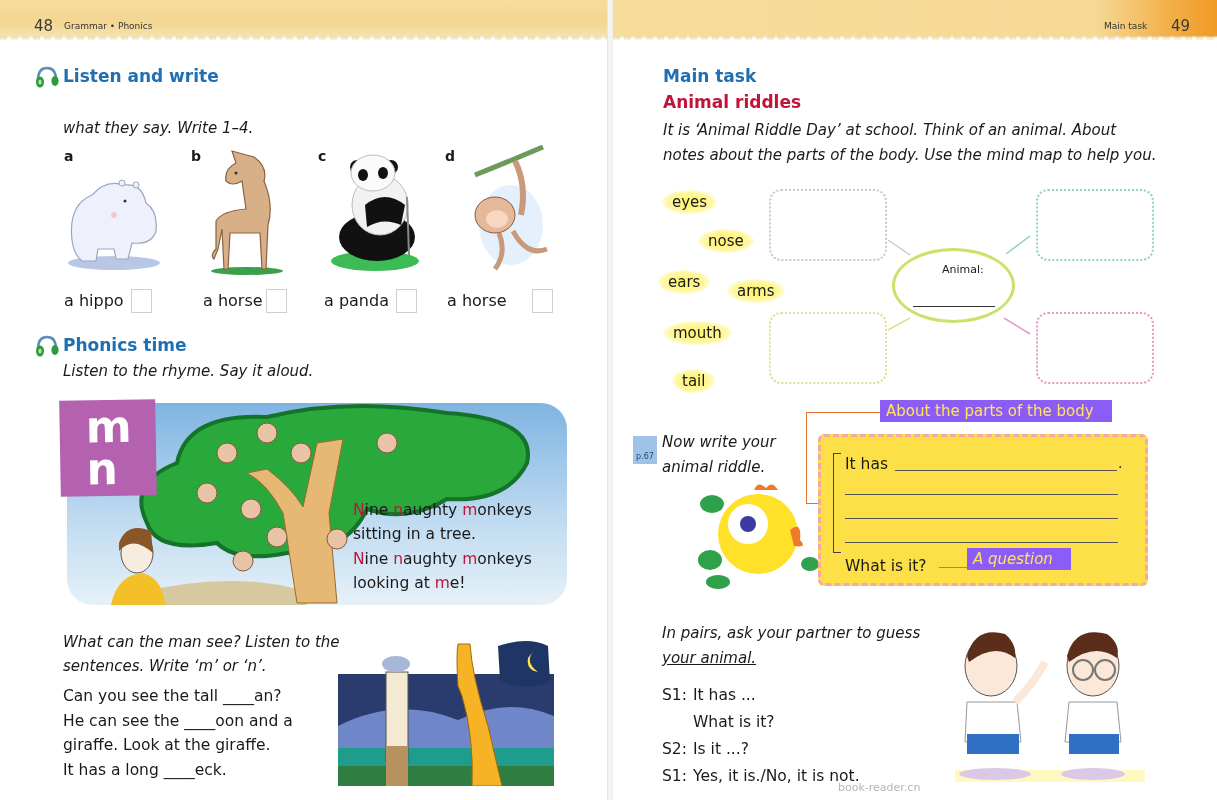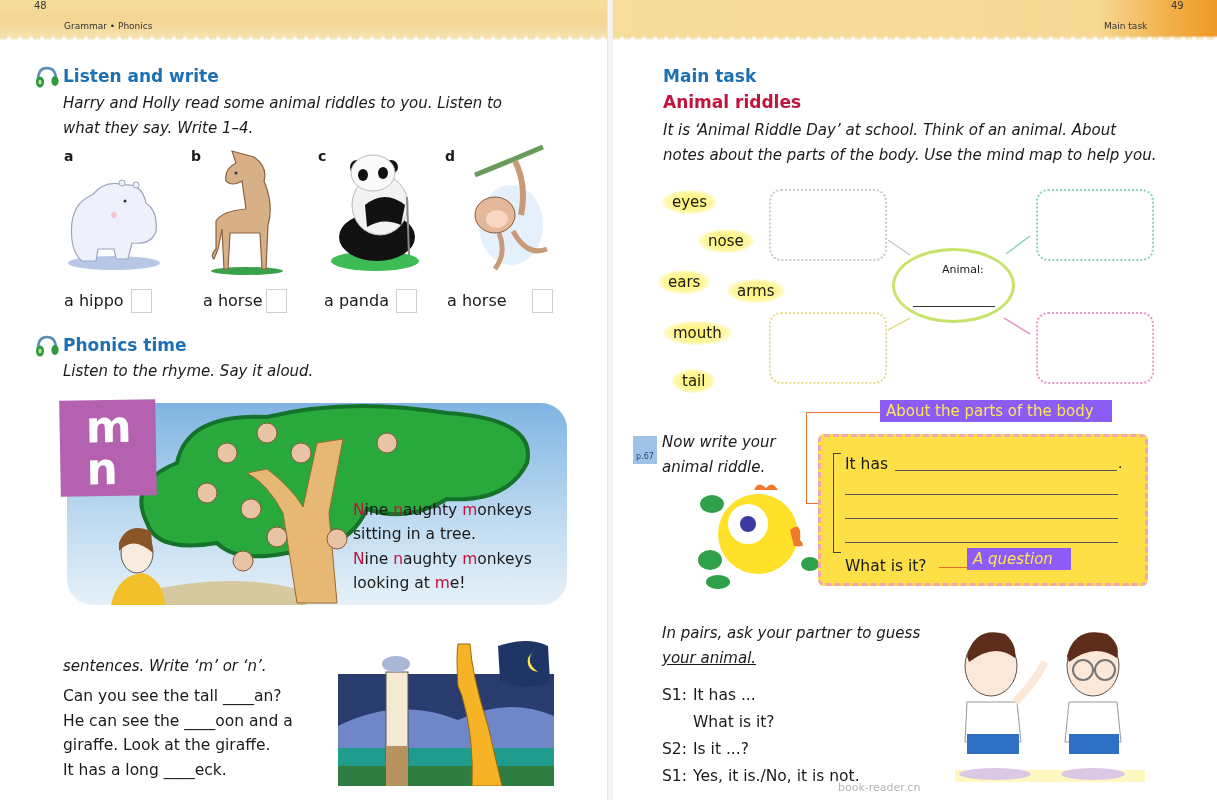--- a/index.html
+++ b/index.html
@@ -10,21 +10,21 @@
   .page-left { left: 0; width: 608px; border-right: 1px solid #e6e6e6; }
   .page-right { left: 612px; width: 605px; border-left: 1px solid #eeeeee; }
   .gutter { position: absolute; left: 608px; top: 0; width: 4px; height: 800px; background: #f4f4f4; }
 
   .header-band { position: absolute; top: 0; left: 0; right: 0; height: 38px;
     background: linear-gradient(180deg, #f7dd9a 0%, #f4d592 60%, #f6e2b0 100%);
     border-bottom: 1px solid #efd6a0; }
   .header-band::after { content: ""; position: absolute; left: 0; right: 0; bottom: -3px; height: 4px;
     background: repeating-linear-gradient(90deg, #f5dfa8 0 7px, #fff 7px 11px); opacity: .5; }
   .page-right .header-band { background: linear-gradient(90deg, #f7dd9a 0%, #f6d995 80%, #f2b04a 92%, #ef9a25 100%); }
-  .hdr-num { position: absolute; top: 0; font-size: 10px; color: #3a3a3a; }
+  .hdr-num { position: absolute; top: 17px; font-size: 15px; color: #3a3a3a; }
   .hdr-sec { position: absolute; top: 21px; font-size: 9px; color: #333; }
 
   .h-blue { color: #1f6fb3; font-weight: bold; font-size: 17px; }
   .h-red { color: #c2143a; font-weight: bold; font-size: 17px; }
   .instr { font-style: italic; font-size: 15px; line-height: 25px; color: #1a1a1a; }
   .body-text { font-size: 15.5px; line-height: 24.5px; color: #1a1a1a; }
 
   .abs { position: absolute; }
 
   
@@ -68,21 +68,20 @@
     <span class="hdr-sec" style="left:64px;">Grammar • Phonics</span>
   </div>
 
   <svg class="headphones" style="left:34px; top:66px;" viewBox="0 0 26 22">
     <path d="M4 14 Q4 2 13 2 Q22 2 22 14" fill="none" stroke="#5b8fb8" stroke-width="2.5"></path>
     <ellipse cx="6" cy="16" rx="4" ry="5.5" fill="#2e9a3e"></ellipse>
     <ellipse cx="21" cy="15" rx="3.6" ry="5" fill="#2e9a3e"></ellipse>
     <ellipse cx="6" cy="16" rx="1.6" ry="2.5" fill="#b7e3a1"></ellipse>
   </svg>
   <div class="abs h-blue" style="left:63px; top:66px;">Listen and write</div>
-  <div class="abs instr" style="left:63px; top:91px;">Harry and Holly read some animal riddles to you. Listen to</div>
   <div class="abs instr" style="left:63px; top:116px;">what they say. Write 1–4.</div>
 
   <span class="animal-letter" style="left:64px;">a</span>
   <span class="animal-letter" style="left:191px;">b</span>
   <span class="animal-letter" style="left:318px;">c</span>
   <span class="animal-letter" style="left:445px;">d</span>
 
   <svg class="animal-img" style="left:62px;" viewBox="0 0 100 130">
     <ellipse cx="52" cy="118" rx="46" ry="7" fill="#b9c7e6"></ellipse>
     <path d="M10 95 Q6 60 30 50 Q44 34 62 40 Q80 38 84 58 Q96 66 94 86 Q90 100 70 98 L66 114 L54 114 L52 104 L36 104 L34 116 L20 116 Q12 110 10 95Z" fill="#eef1fb" stroke="#9ea6c0" stroke-width="1.2"></path>
@@ -163,20 +162,21 @@
     <div>m</div>
     <div>n</div>
   </div>
   <div class="rhyme-text">
     <div><span class="hl">N</span><span>ine </span><span class="hl">n</span><span>aughty </span><span class="hl">m</span><span>onkeys</span></div>
     <div>sitting in a tree.</div>
     <div><span class="hl">N</span><span>ine </span><span class="hl">n</span><span>aughty </span><span class="hl">m</span><span>onkeys</span></div>
     <div><span>looking at </span><span class="hl">m</span><span>e!</span></div>
   </div>
 
+  <div class="abs instr" style="left:63px; top:630px;">What can the man see? Listen to the</div>
   <div class="abs instr" style="left:63px; top:654px;">sentences. Write ‘m’ or ‘n’.</div>
   <div class="abs body-text" style="left:63px; top:684px;">
     <div><span>Can you see the tall </span><span>____</span><span>an?</span></div>
     <div><span>He can see the </span><span>____</span><span>oon and a</span></div>
     <div>giraffe. Look at the giraffe.</div>
     <div><span>It has a long </span><span>____</span><span>eck.</span></div>
   </div>
   <svg class="abs" style="left:338px; top:636px;" width="216" height="150" viewBox="0 0 216 150">
     <rect x="0" y="38" width="216" height="112" fill="#2a3b6e"></rect>
     <path d="M0 90 Q60 60 120 84 Q170 60 216 80 L216 150 L0 150Z" fill="#6f86c8"></path>

